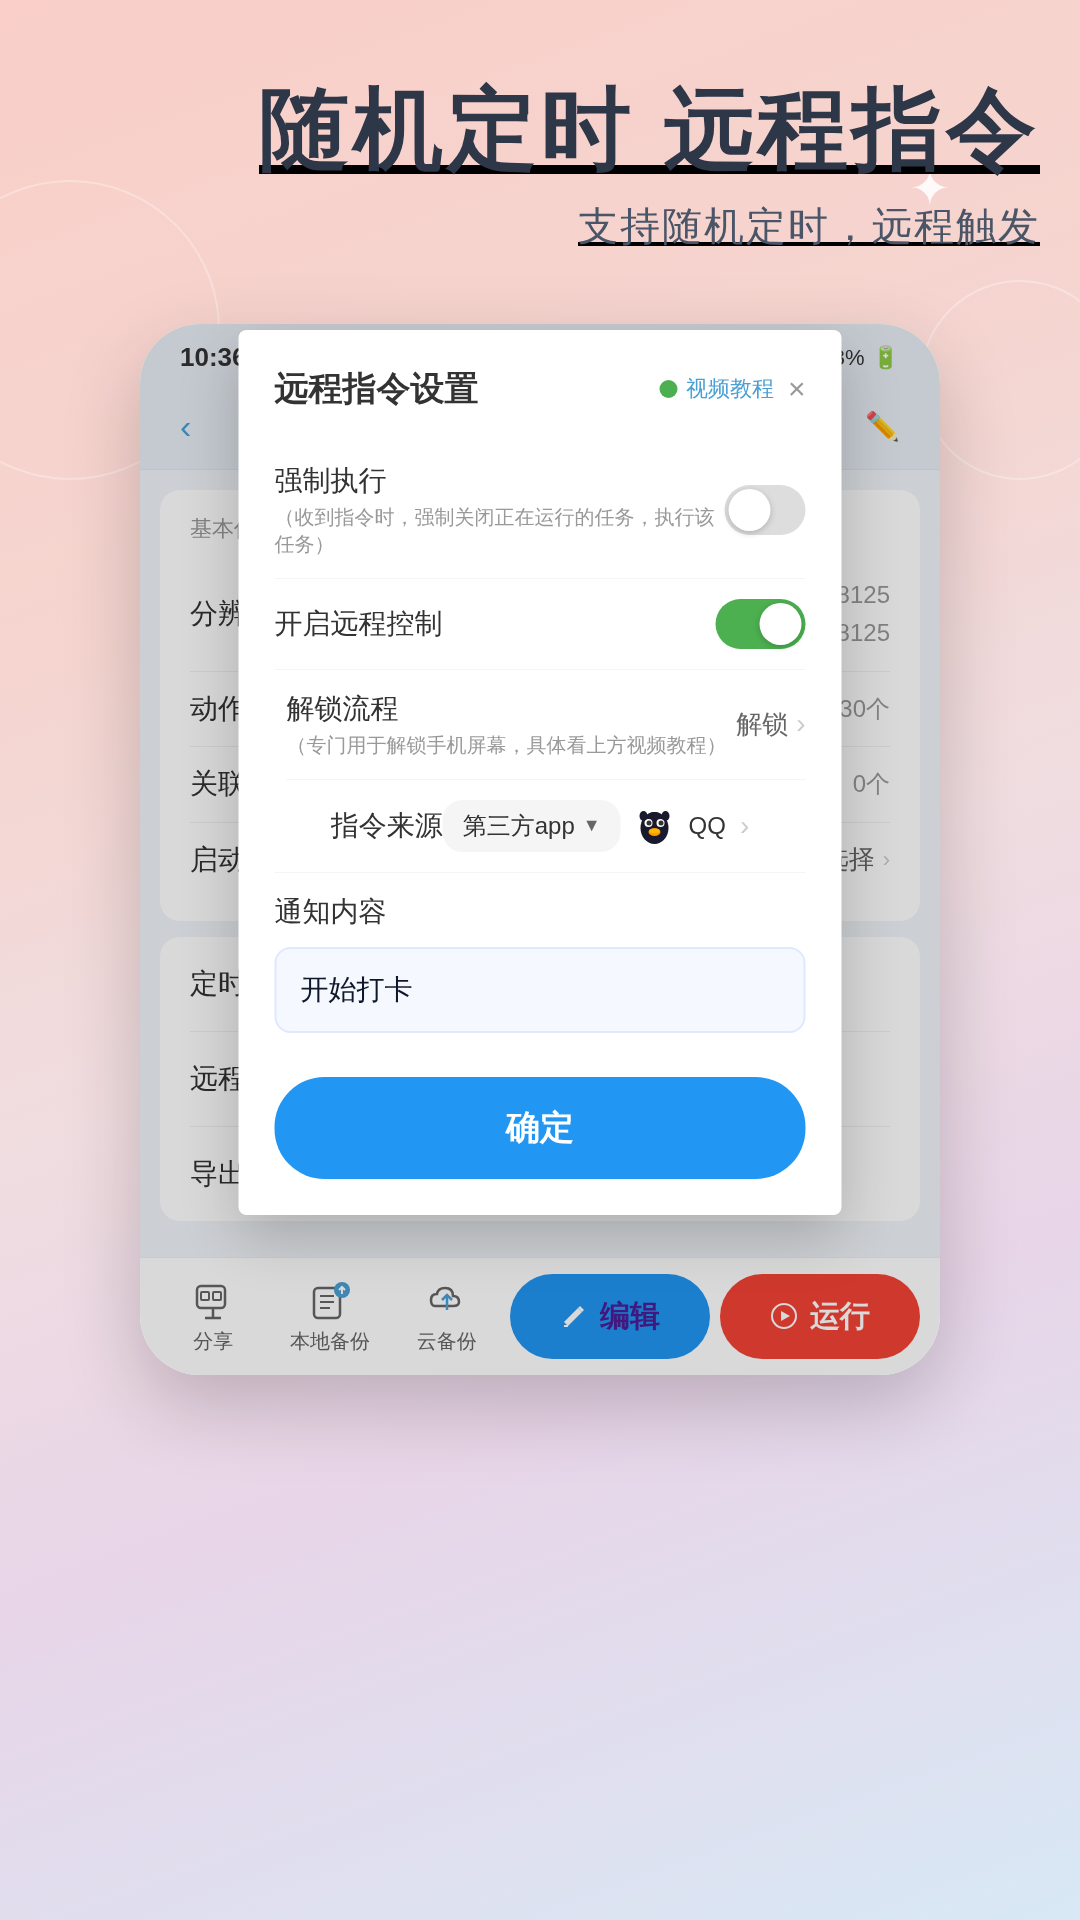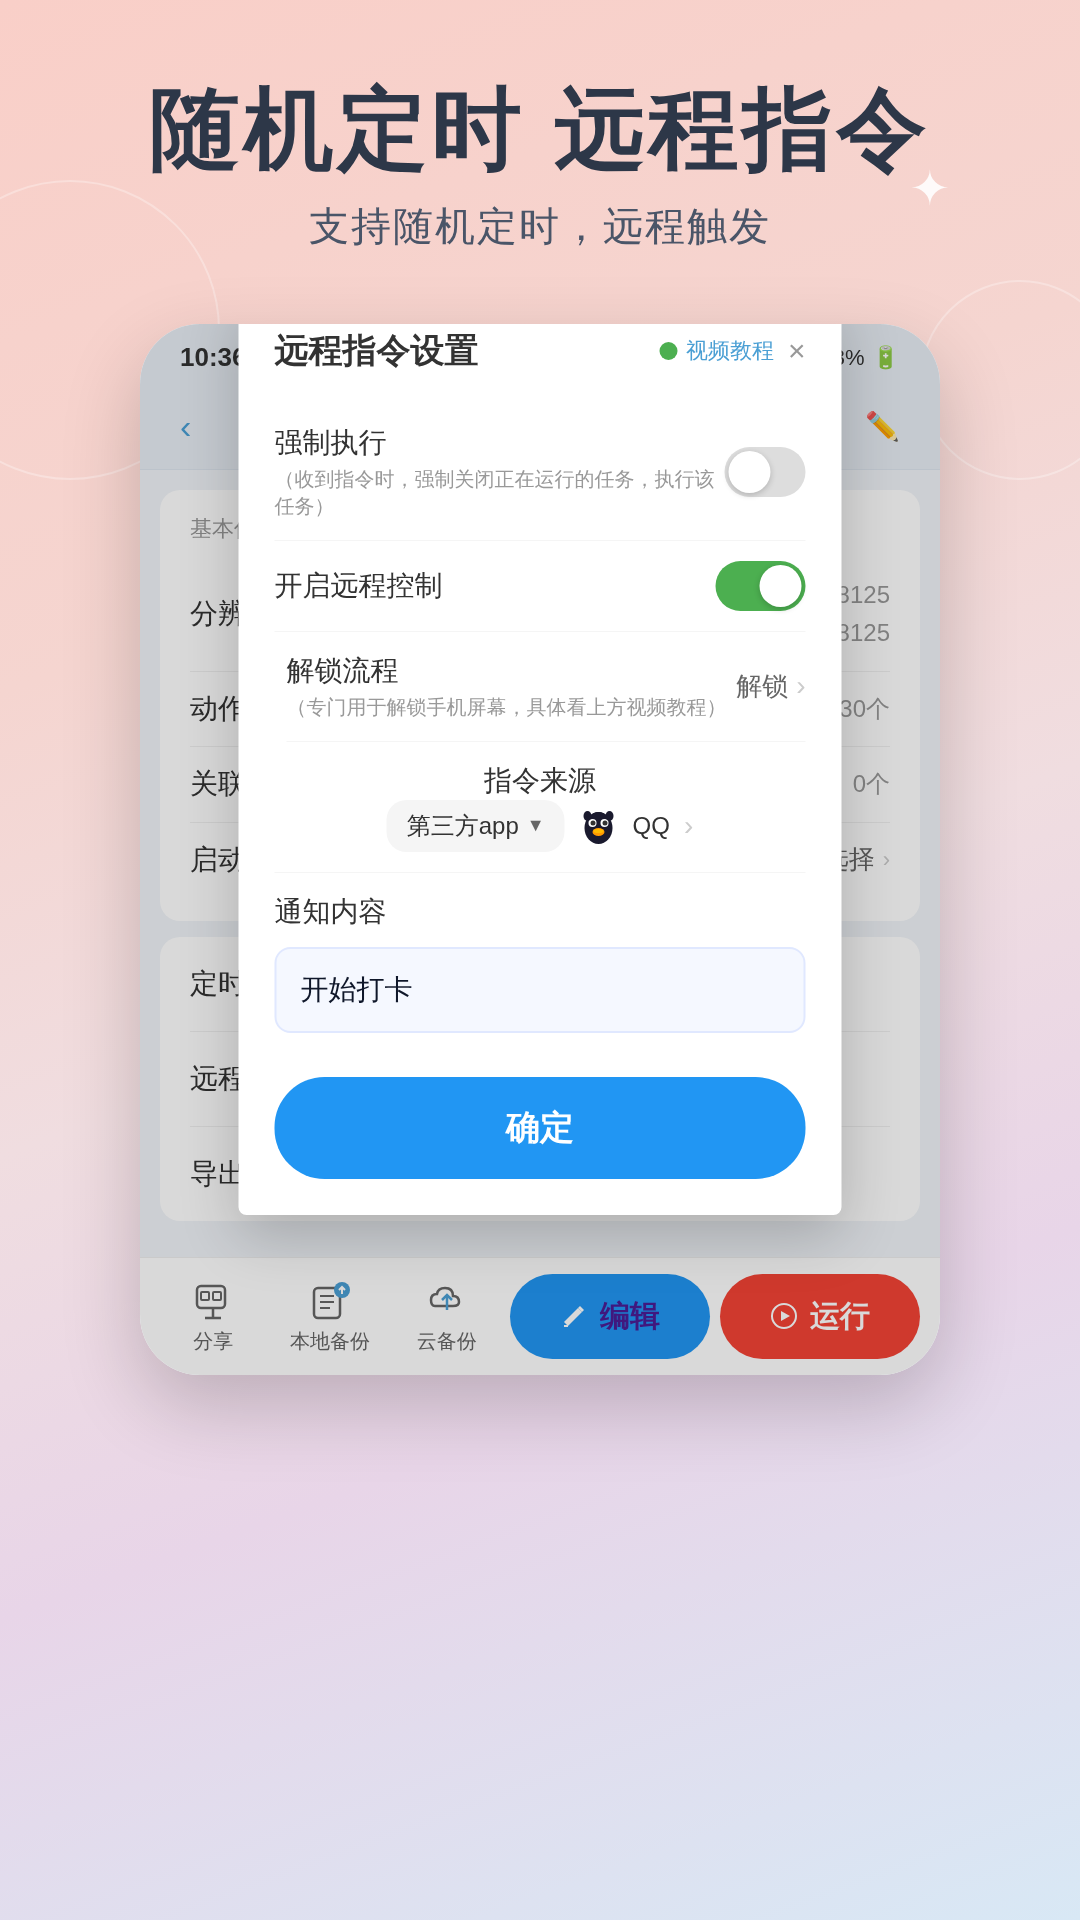--- a/index.html
+++ b/index.html
@@ -29,24 +29,25 @@
       width: 200px;
       height: 200px;
       border-radius: 50%;
       border: 2px solid rgba(255,255,255,0.3);
       top: 280px;
       right: -40px;
     }
 
     
     .hero-section {
-      text-align: center;
+      text-align: right;
       padding: 80px 40px 40px;
       position: relative;
       z-index: 1;
+      text-decoration: underline;
     }
     .hero-title {
       font-size: 90px;
       font-weight: 900;
       color: #2d3748;
       letter-spacing: 4px;
       line-height: 1.1;
       margin-bottom: 20px;
     }
     .hero-subtitle {
@@ -262,21 +263,20 @@
       color: #666;
     }
 
     
     .source-row {
       display: flex;
       justify-content: center;
       align-items: center;
       padding: 20px 0;
       border-bottom: 1px solid #f5f5f5;
-      flex-direction: column;
     }
     .source-left { font-size: 28px; color: #333; font-weight: 500; }
     .source-right {
       display: flex;
       align-items: center;
       gap: 14px;
     }
     .source-dropdown {
       background: #f5f5f5;
       border-radius: 20px;

